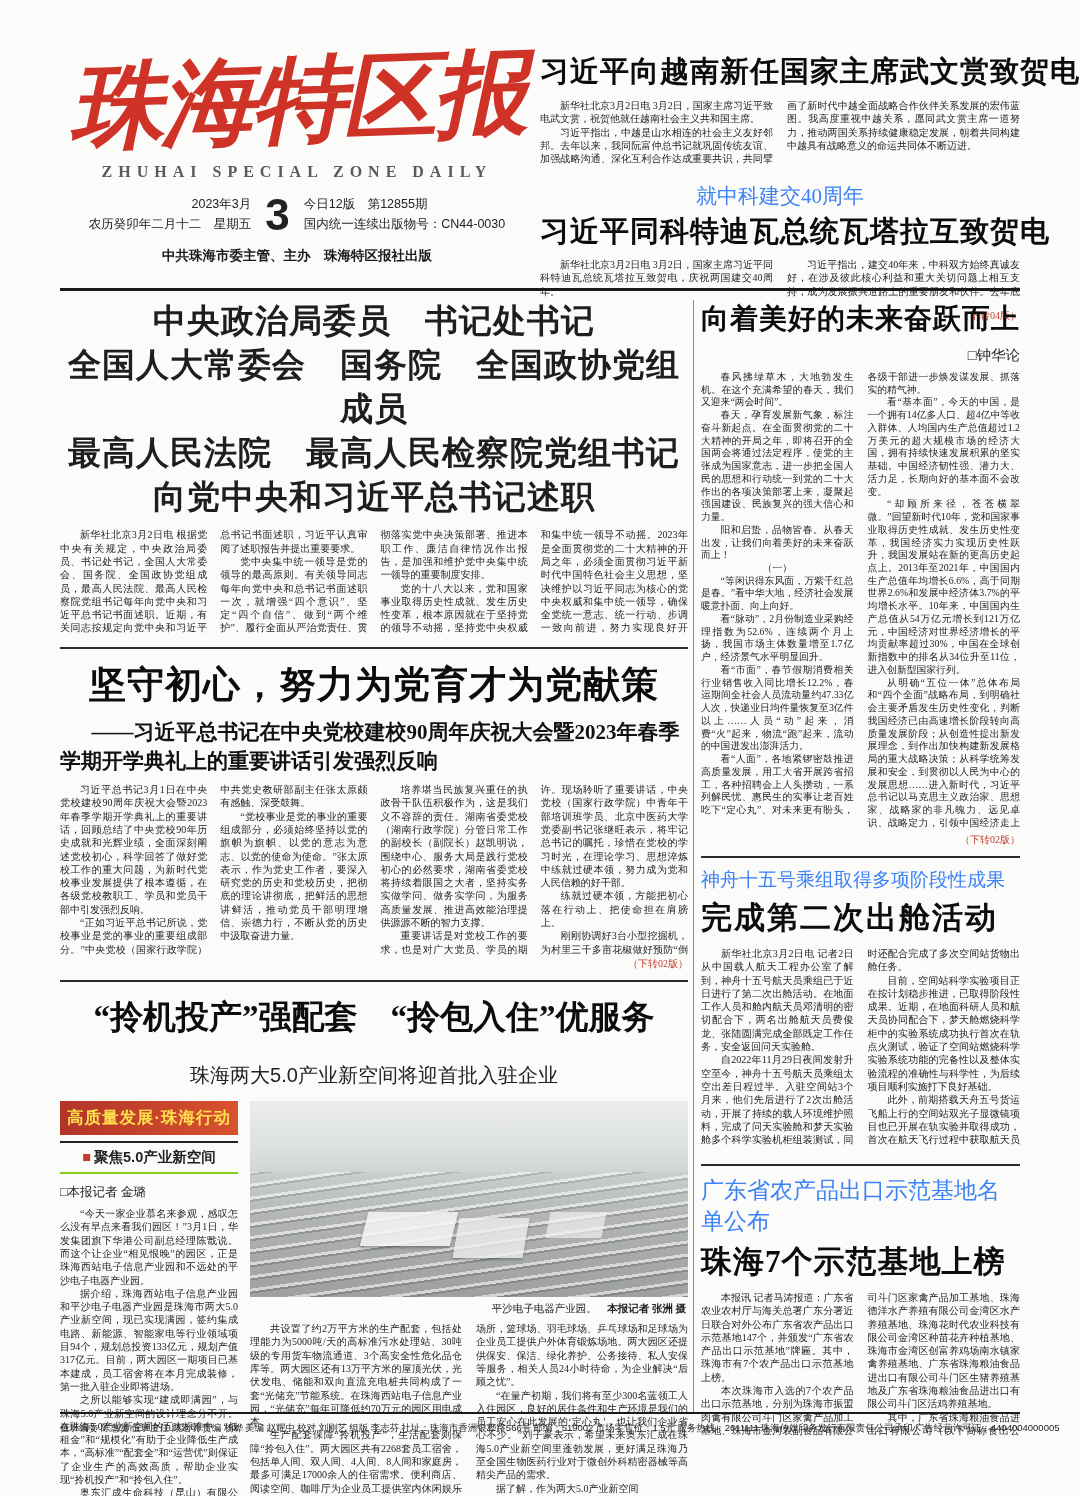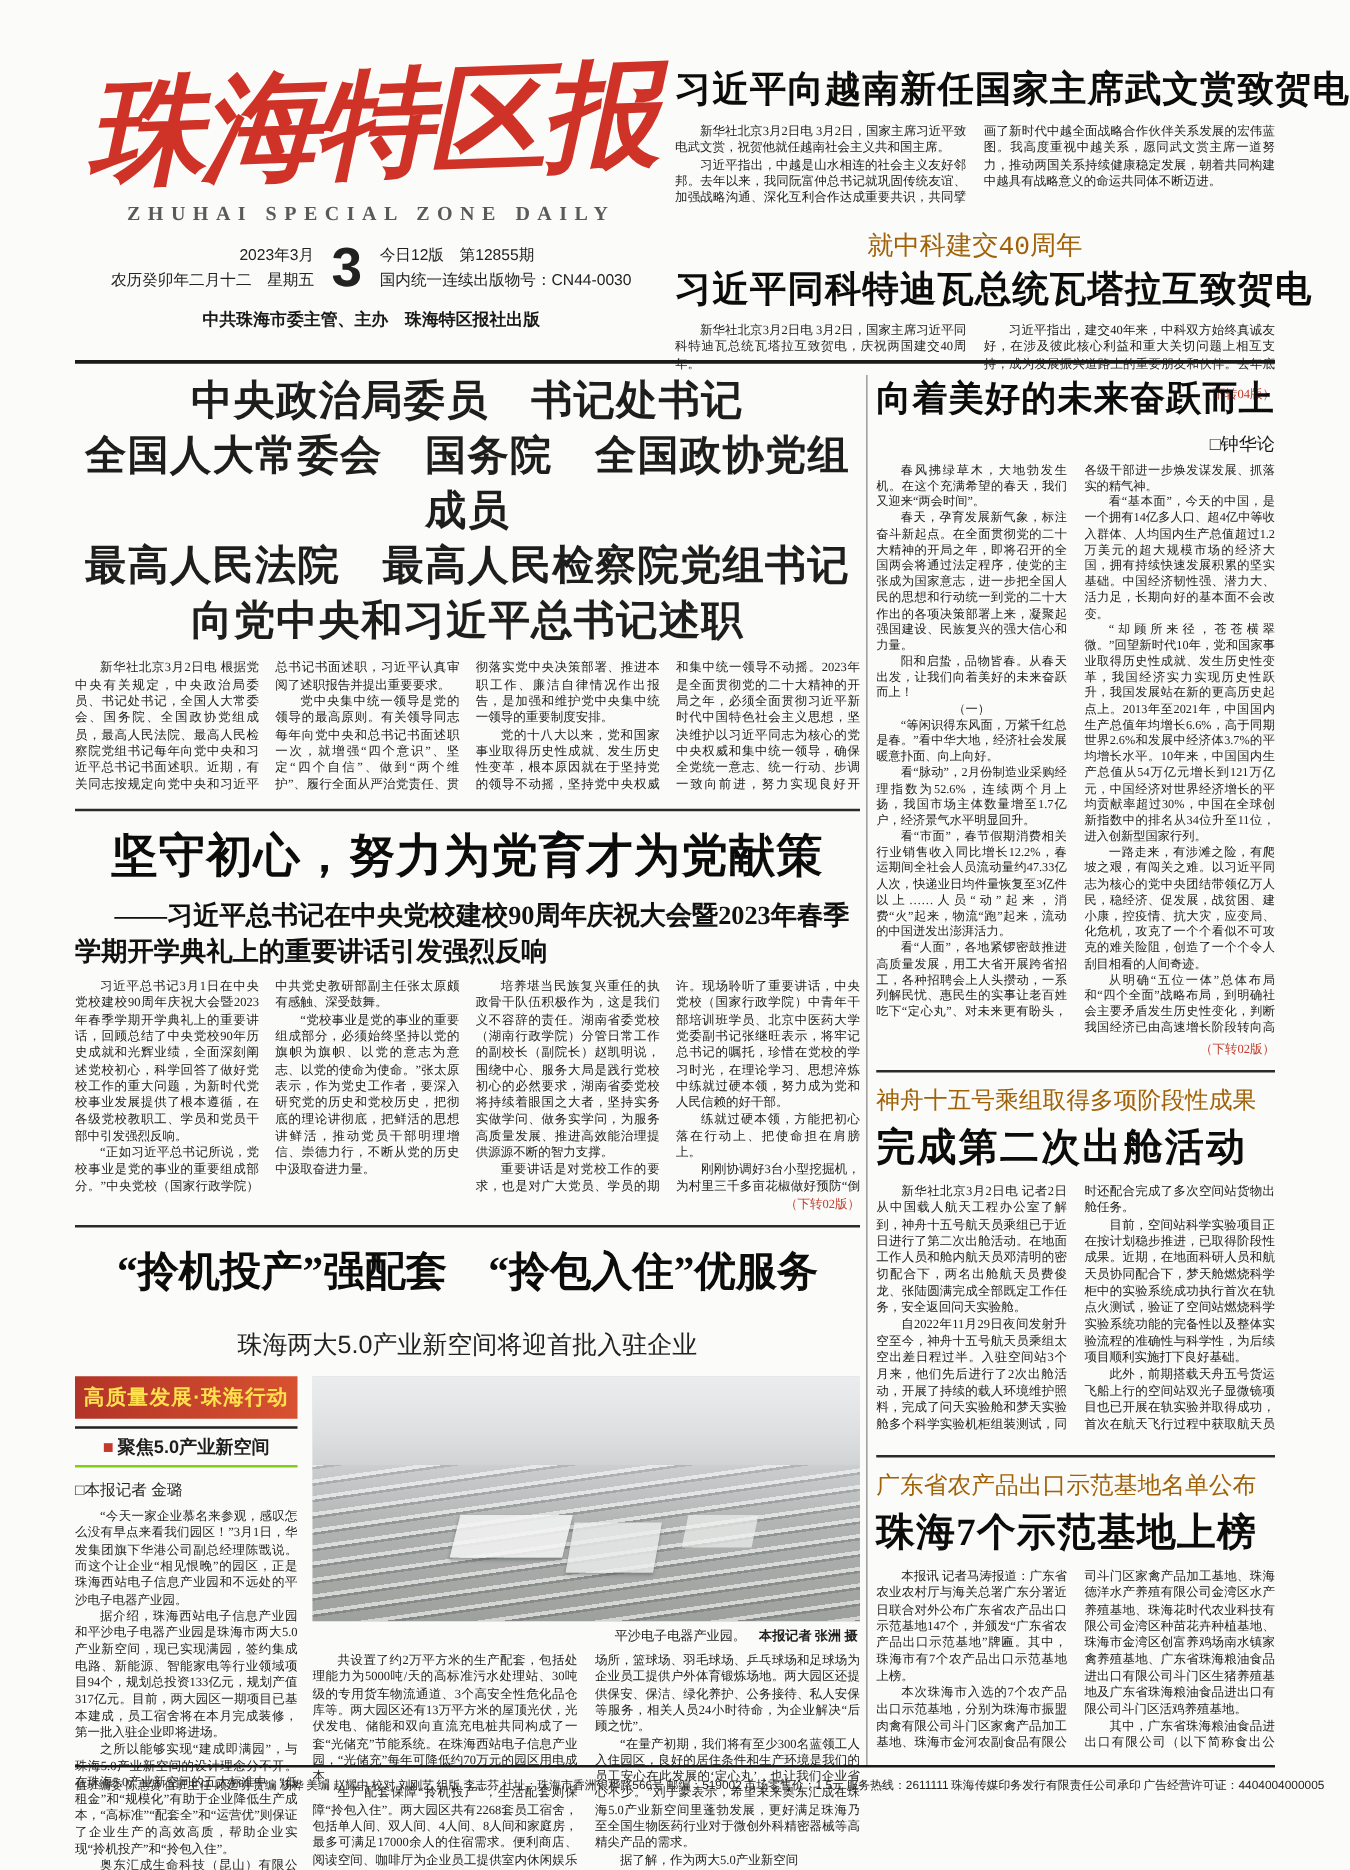--- a/index.html
+++ b/index.html
@@ -20,21 +20,21 @@
              font-size:13.5px;font-weight:bold;color:#191919;}
   
   .headline{font-weight:bold;color:#0c0c0c;}
   .body{font-size:10px;line-height:1.33;text-align:justify;overflow:hidden;color:#222;}
   .cols-2{column-count:2;column-gap:14px;}
   .cols-4{column-count:4;column-gap:13px;}
   .para{margin:0;text-indent:2em;}
   .p-center{text-align:center;text-indent:0;}
   .jump{color:#c23a2c;text-align:right;font-size:10px;line-height:14px;}
   .rule{background:#1a1a1a;}
-  .kicker{font-family:Liberation Mono, monospace;color:#a16207;}
+  .kicker{font-family:Liberation Serif, serif;color:#3b82f6;}
   
   #top-right{position:absolute;left:540px;top:52px;width:480px;}
   #top-right .h-big{font-size:29px;text-align:center;letter-spacing:1px;white-space:nowrap;}
   #tr-body1{height:74px;margin-top:7px;}
   #tr-kicker{font-size:21px;text-align:center;margin-top:9px;font-weight:normal;}
   #tr-h2{margin-top:2px;}
   #tr-body2{height:50px;margin-top:6px;}
   #tr-jump{margin-top:1px;}
   
   #rule-top{position:absolute;left:60px;top:288px;width:960px;height:3px;}
@@ -75,21 +75,21 @@
   .caption b{font-weight:bold;}
   #industry-body-right{height:182px;}
   
   #col-right{position:absolute;left:701px;top:300px;width:319px;}
   #future-headline{font-size:28px;text-align:center;letter-spacing:1px;}
   #future-byline{font-family:"Liberation Sans","DejaVu Sans",sans-serif;font-size:14.5px;text-align:right;margin:8px 0 6px 0;}
   #future-body{height:462px;font-size:9.8px;line-height:1.3;}
   #shen-kicker{font-size:19px;margin-top:9px;font-weight:500;}
   #shen-headline{font-size:31px;margin-top:4px;letter-spacing:2px;}
   #shen-body{height:208px;margin-top:8px;}
-  #bases-kicker{font-size:19px;margin-top:9px;font-weight:500;}
+  #bases-kicker{font-size:23px;margin-top:9px;font-weight:500;}
   #bases-headline{font-size:31px;margin-top:4px;letter-spacing:1px;}
   #bases-body{height:148px;margin-top:8px;}
   
   #footer{position:absolute;left:60px;top:1422px;width:960px;white-space:nowrap;
           font-family:"Liberation Sans","DejaVu Sans",sans-serif;font-size:9.5px;color:#222;
           display:flex;justify-content:space-between;}
   #footer span{margin-right:2px;}
 </style>
 </head>
 <body>
@@ -203,21 +203,20 @@
         <p class="para">春风拂绿草木，大地勃发生机。在这个充满希望的春天，我们又迎来“两会时间”。</p>
         <p class="para">春天，孕育发展新气象，标注奋斗新起点。在全面贯彻党的二十大精神的开局之年，即将召开的全国两会将通过法定程序，使党的主张成为国家意志，进一步把全国人民的思想和行动统一到党的二十大作出的各项决策部署上来，凝聚起强国建设、民族复兴的强大信心和力量。</p>
         <p class="para">阳和启蛰，品物皆春。从春天出发，让我们向着美好的未来奋跃而上！</p>
         <p class="para p-center">（一）</p>
         <p class="para">“等闲识得东风面，万紫千红总是春。”看中华大地，经济社会发展暖意扑面、向上向好。</p>
         <p class="para">看“脉动”，2月份制造业采购经理指数为52.6%，连续两个月上扬，我国市场主体数量增至1.7亿户，经济景气水平明显回升。</p>
         <p class="para">看“市面”，春节假期消费相关行业销售收入同比增长12.2%，春运期间全社会人员流动量约47.33亿人次，快递业日均件量恢复至3亿件以上……人员“动”起来，消费“火”起来，物流“跑”起来，流动的中国迸发出澎湃活力。</p>
         <p class="para">看“人面”，各地紧锣密鼓推进高质量发展，用工大省开展跨省招工，各种招聘会上人头攒动，一系列解民忧、惠民生的实事让老百姓吃下“定心丸”、对未来更有盼头，各级干部进一步焕发谋发展、抓落实的精气神。</p>
         <p class="para">看“基本面”，今天的中国，是一个拥有14亿多人口、超4亿中等收入群体、人均国内生产总值超过1.2万美元的超大规模市场的经济大国，拥有持续快速发展积累的坚实基础。中国经济韧性强、潜力大、活力足，长期向好的基本面不会改变。</p>
         <p class="para">“却顾所来径，苍苍横翠微。”回望新时代10年，党和国家事业取得历史性成就、发生历史性变革，我国经济实力实现历史性跃升，我国发展站在新的更高历史起点上。2013年至2021年，中国国内生产总值年均增长6.6%，高于同期世界2.6%和发展中经济体3.7%的平均增长水平。10年来，中国国内生产总值从54万亿元增长到121万亿元，中国经济对世界经济增长的平均贡献率超过30%，中国在全球创新指数中的排名从34位升至11位，进入创新型国家行列。</p>
-        <p class="para">一路走来，有涉滩之险，有爬坡之艰，有闯关之难。以习近平同志为核心的党中央团结带领亿万人民，稳经济、促发展，战贫困、建小康，控疫情、抗大灾，应变局、化危机，攻克了一个个看似不可攻克的难关险阻，创造了一个个令人刮目相看的人间奇迹。</p>
         <p class="para">从明确“五位一体”总体布局和“四个全面”战略布局，到明确社会主要矛盾发生历史性变化，判断我国经济已由高速增长阶段转向高质量发展阶段；从创造性提出新发展理念，到作出加快构建新发展格局的重大战略决策；从科学统筹发展和安全，到贯彻以人民为中心的发展思想……进入新时代，习近平总书记以马克思主义政治家、思想家、战略家的非凡魄力、远见卓识、战略定力，引领中国经济走上更高质量、更有效率、更加公平、更可持续、更为安全的发展之路。习近平新时代中国特色社会主义思想以一系列原创性治国理政新理念新思想新战略，科学回答中国之问、世界之问、人民之问、时代之问，为高质量发展提供科学指引。</p>
       </div>
     <div class="jump">（下转02版）</div>
     <div class="divider"></div>
 
     <div id="shen-kicker" class="kicker">神舟十五号乘组取得多项阶段性成果</div>
     <div id="shen-headline" class="headline">完成第二次出舱活动</div>
     <div id="shen-body" class="body cols-2">
         <p class="para">新华社北京3月2日电 记者2日从中国载人航天工程办公室了解到，神舟十五号航天员乘组已于近日进行了第二次出舱活动。在地面工作人员和舱内航天员邓清明的密切配合下，两名出舱航天员费俊龙、张陆圆满完成全部既定工作任务，安全返回问天实验舱。</p>
         <p class="para">自2022年11月29日夜间发射升空至今，神舟十五号航天员乘组太空出差日程过半。入驻空间站3个月来，他们先后进行了2次出舱活动，开展了持续的载人环境维护照料，完成了问天实验舱和梦天实验舱多个科学实验机柜组装测试，同时还配合完成了多次空间站货物出舱任务。</p>

